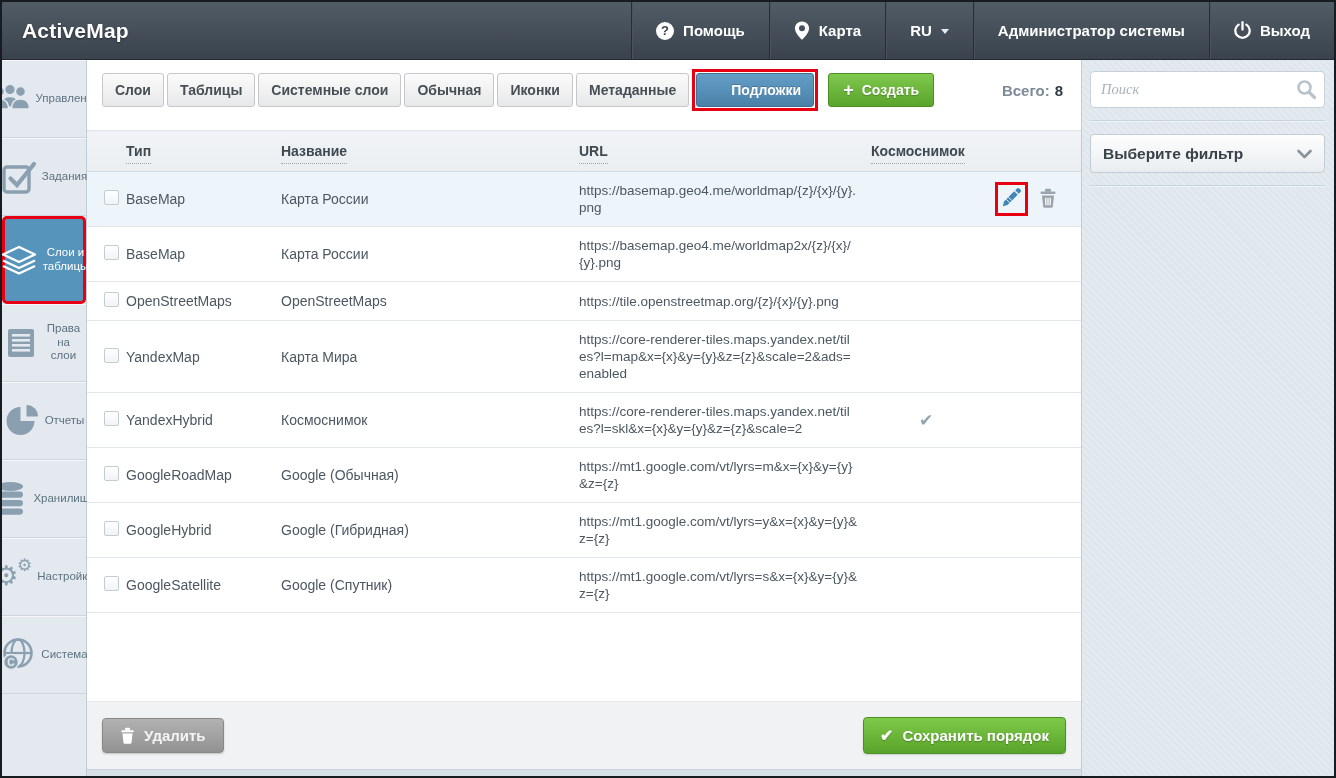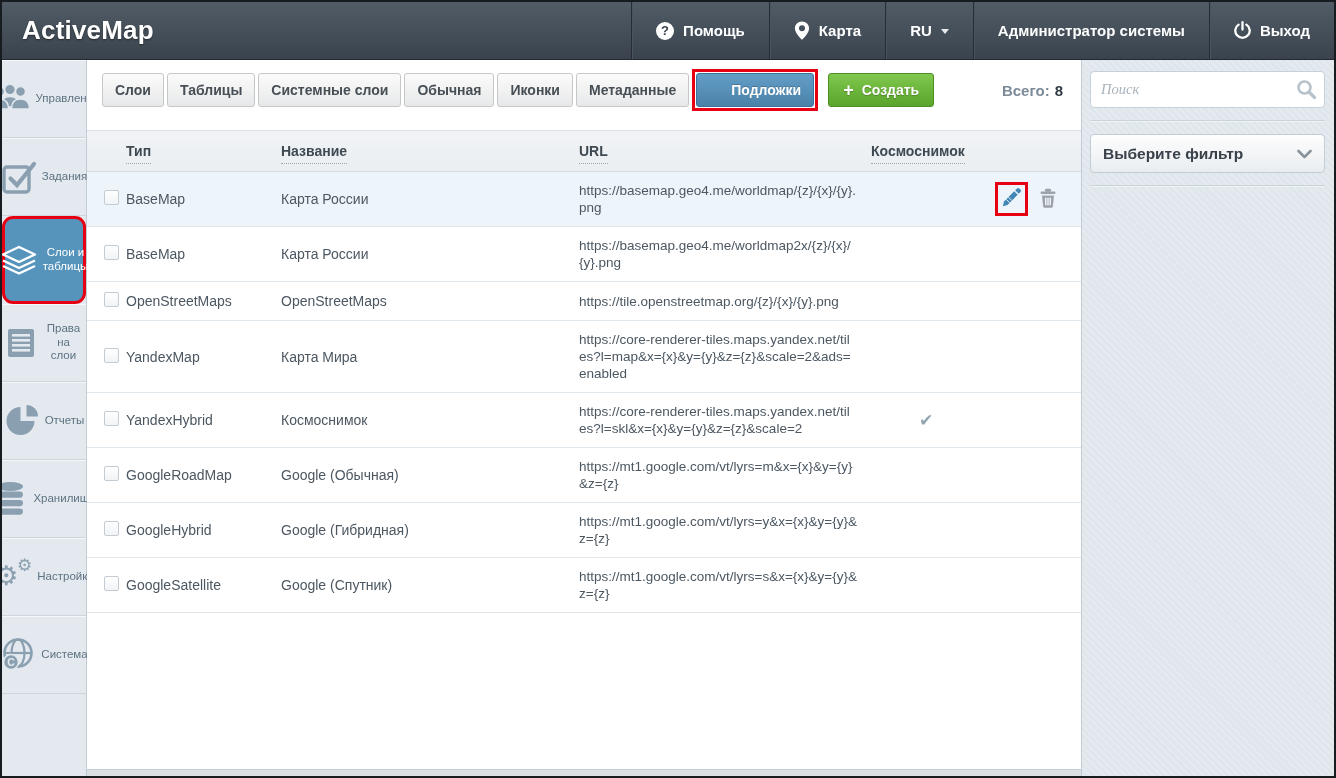--- a/index.html
+++ b/index.html
@@ -13,21 +13,21 @@
   }
   
   .topbar {
     height:58px; flex:0 0 58px;
     background:linear-gradient(#515c67,#3a434d);
     border-bottom:1px solid #242a31;
     display:flex; align-items:stretch; color:#fff;
   }
   .brand {
     display:flex; align-items:center; padding:8px 20px;
-    font-size:26px; font-weight:bold; letter-spacing:.2px;
+    font-size:21px; font-weight:bold; letter-spacing:.2px;
     text-shadow:0 1px 2px rgba(0,0,0,.5); flex:1;
   }
   .top-item {
     display:flex; align-items:center; gap:9px; padding:0 24px;
     border-left:1px solid #262d34; box-shadow:inset 1px 0 0 #4a545e;
     font-size:15px; font-weight:bold; cursor:pointer; white-space:nowrap;
   }
   .q-icon {
     width:18px; height:18px; border-radius:50%; background:#fff;
     color:#39424c; font-size:13px; font-weight:bold;
@@ -50,21 +50,21 @@
     justify-content:center; gap:5px; text-align:center;
     font-size:11.5px; color:#5d7282; cursor:pointer;
     border-bottom:1px solid #ccd6dd; box-shadow:inset 0 1px 0 rgba(255,255,255,.65);
     line-height:1.2; padding:2px;
   }
   .sb-item .sb-ico { height:36px; display:flex; align-items:center; justify-content:center; }
   .sb-item svg { fill:#8aa0b1; stroke:none; }
   .sb-item svg .st { fill:none; stroke:#8aa0b1; }
   .sb-item.active {
     background:#5694bc; color:#fff;
-    border:3px solid #e60012; border-radius:11px;
+    border:3px solid #e60012; border-radius:5px;
     height:88px; box-shadow:none;
   }
   .sb-item.active svg .st { stroke:#fff; }
   .gear-wrap { position:relative; width:38px; height:36px; color:#8aa0b1; }
   .gear-big { position:absolute; left:0; top:4px; font-size:27px; line-height:1; }
   .gear-small { position:absolute; right:0; top:-2px; font-size:17px; line-height:1; }
   
   .main {
     width:995px; flex:0 0 995px; background:#fff;
     border-right:1px solid #c2ccd4; display:flex; flex-direction:column;
@@ -439,20 +439,38 @@
             <td>GoogleSatellite</td>
             <td>Google (Спутник)</td>
             <td class="url-cell">https://mt1.google.com/vt/lyrs=s&amp;x={x}&amp;y={y}&amp;z={z}</td>
             <td class="cosmo-cell"></td>
               <td class="actions-cell"></td>
           </tr>
         </tbody>
       </table>
     </div>
 
+    <div class="card-footer">
+      <button class="btn-delete">
+        <span style="display:flex;">
+          <svg width="15" height="17" viewBox="0 0 18 20">
+            <g fill="#fff">
+              <rect x="6" y="0.8" width="6" height="3" rx="1"></rect>
+              <rect x="1.5" y="3.6" width="15" height="2.4" rx="1.2"></rect>
+              <path d="M3 7.5 h12 l-1.1 10.8 a1.7 1.7 0 0 1 -1.7 1.5 h-6.4 a1.7 1.7 0 0 1 -1.7 -1.5 Z"></path>
+            </g>
+          </svg>
+        </span>
+        <span>Удалить</span>
+      </button>
+      <button class="btn-save">
+        <span class="check-glyph">✔</span>
+        <span>Сохранить порядок</span>
+      </button>
+    </div>
     <div class="bottom-strip"></div>
   </section>
 
   <aside class="rightpanel">
     <div class="search-wrap">
       <input class="search-input" type="text" placeholder="Поиск" style="">
       <span class="search-ico">
         <svg width="21" height="21" viewBox="0 0 21 21">
           <circle cx="8.5" cy="8.5" r="6" fill="none" stroke="#b9c3cb" stroke-width="2.6"></circle>
           <line x1="13" y1="13" x2="18.5" y2="18.5" stroke="#b9c3cb" stroke-width="3.2" stroke-linecap="round"></line>

